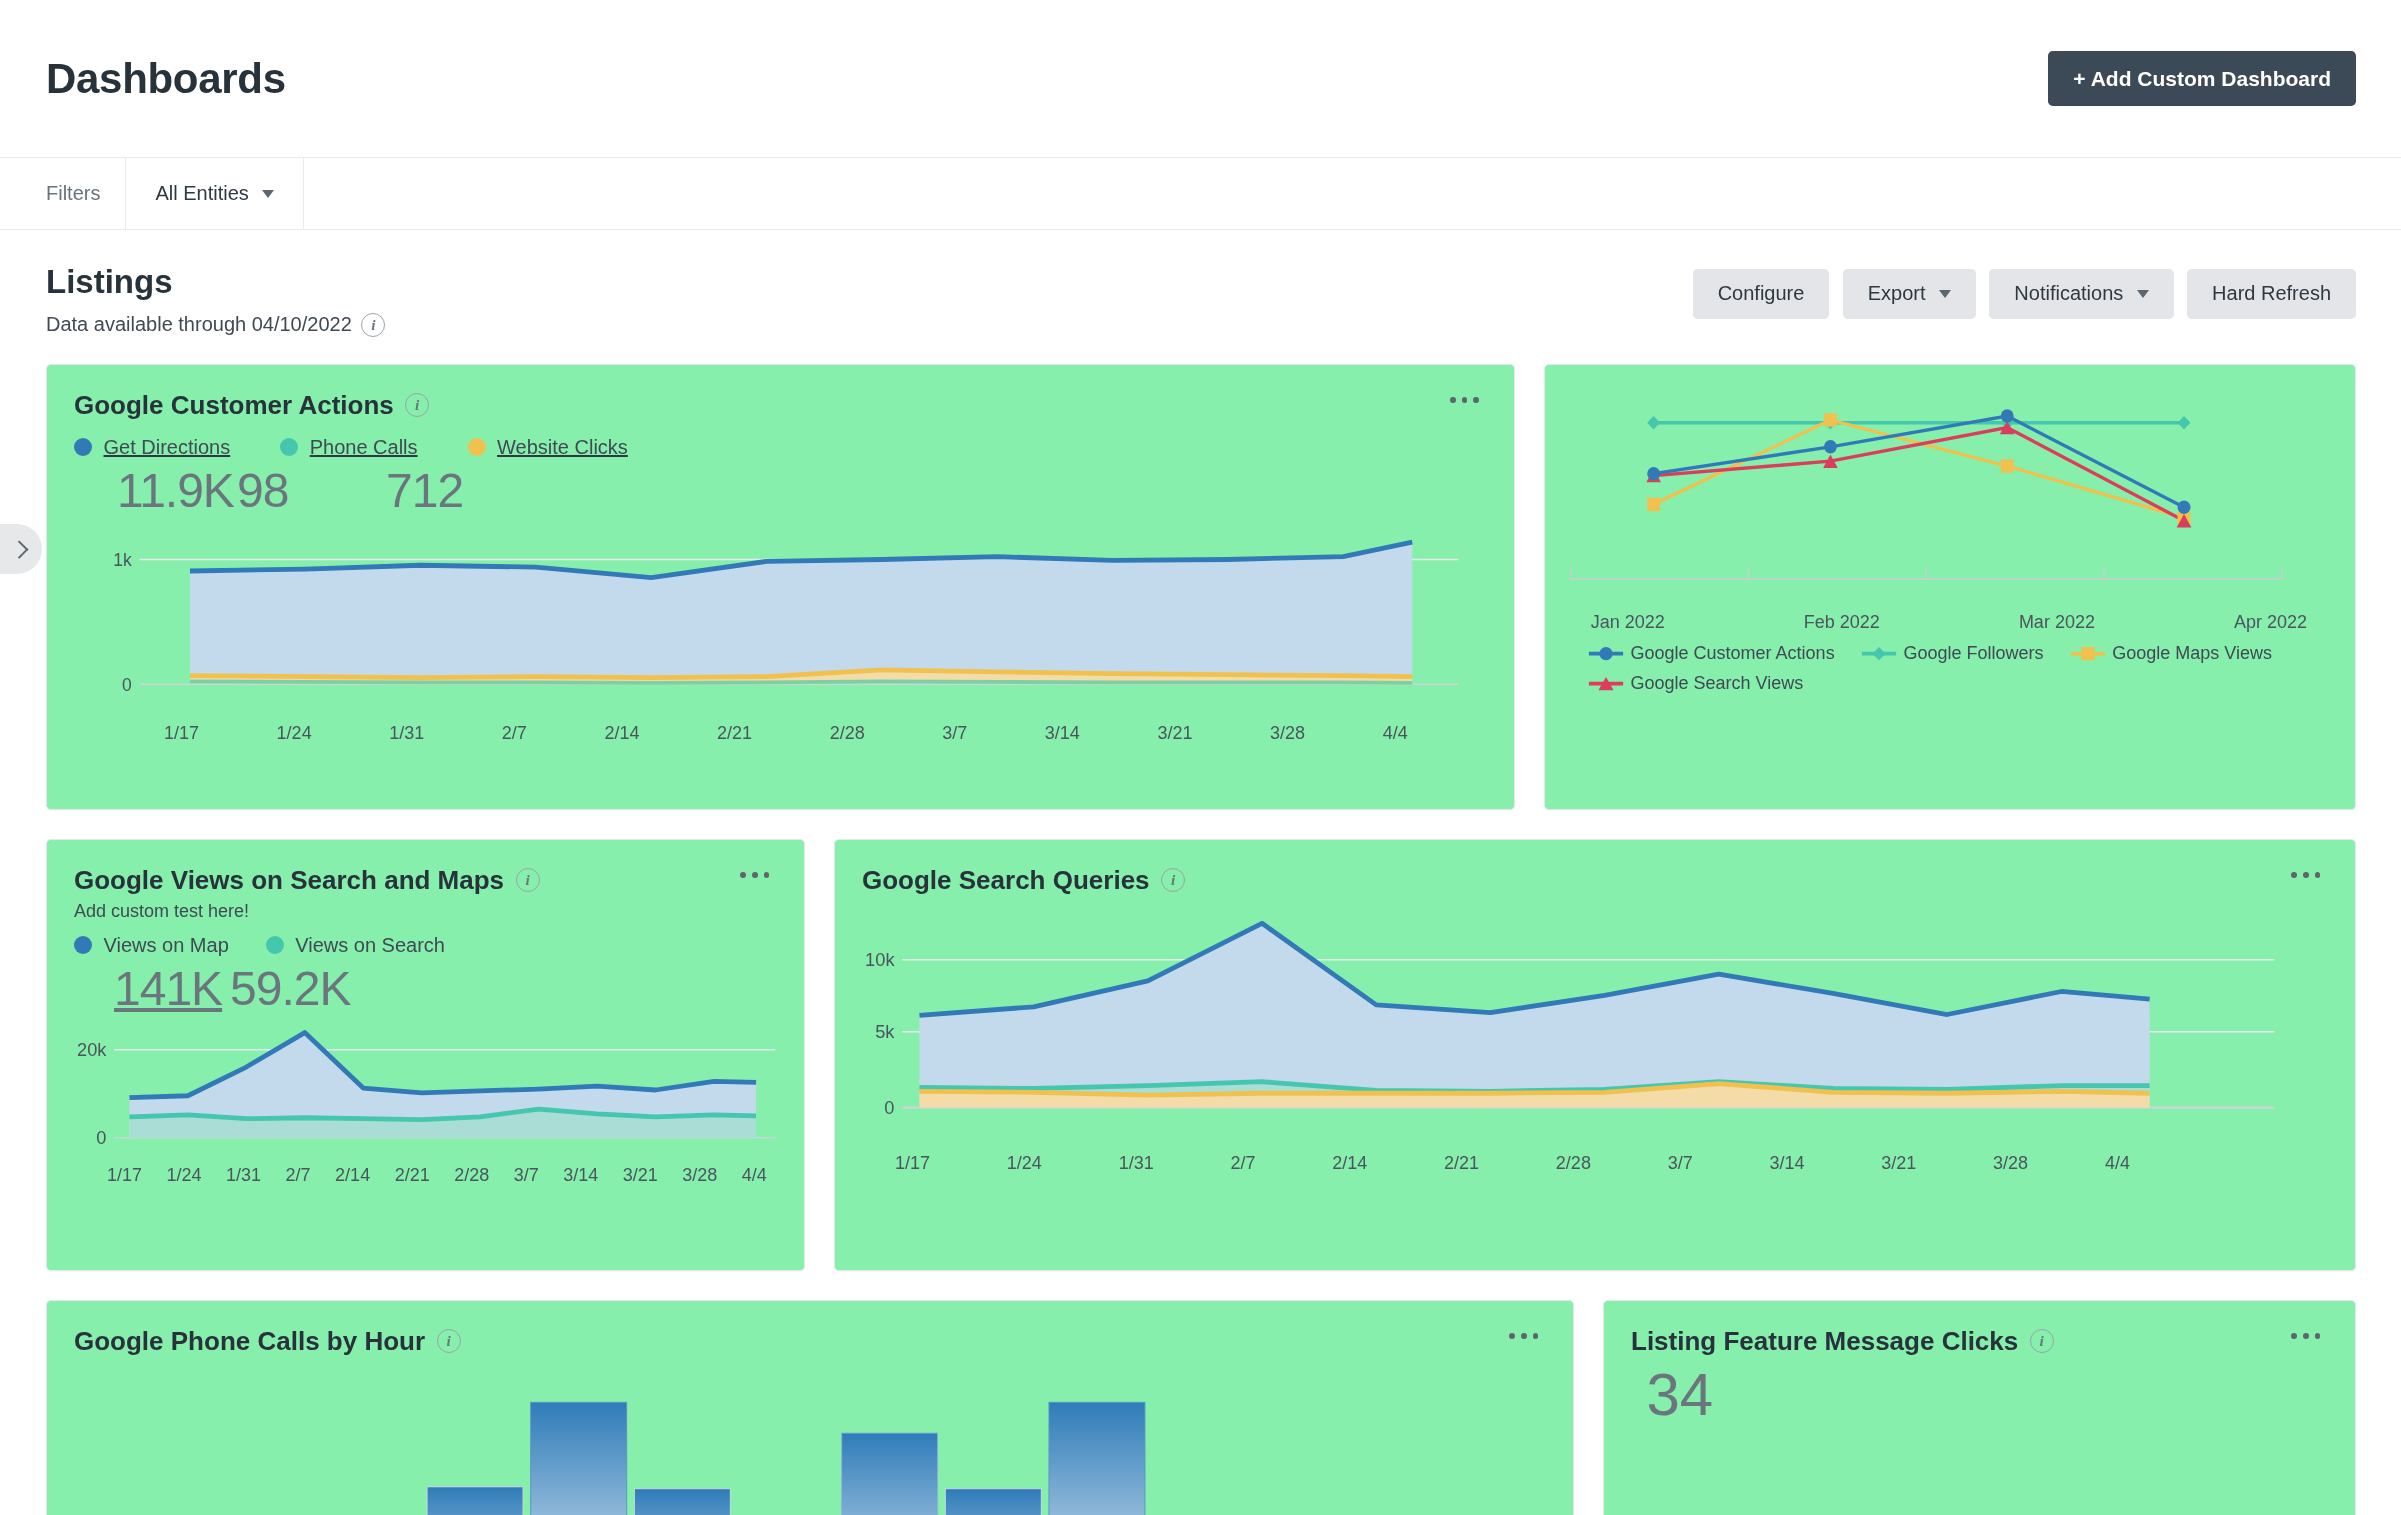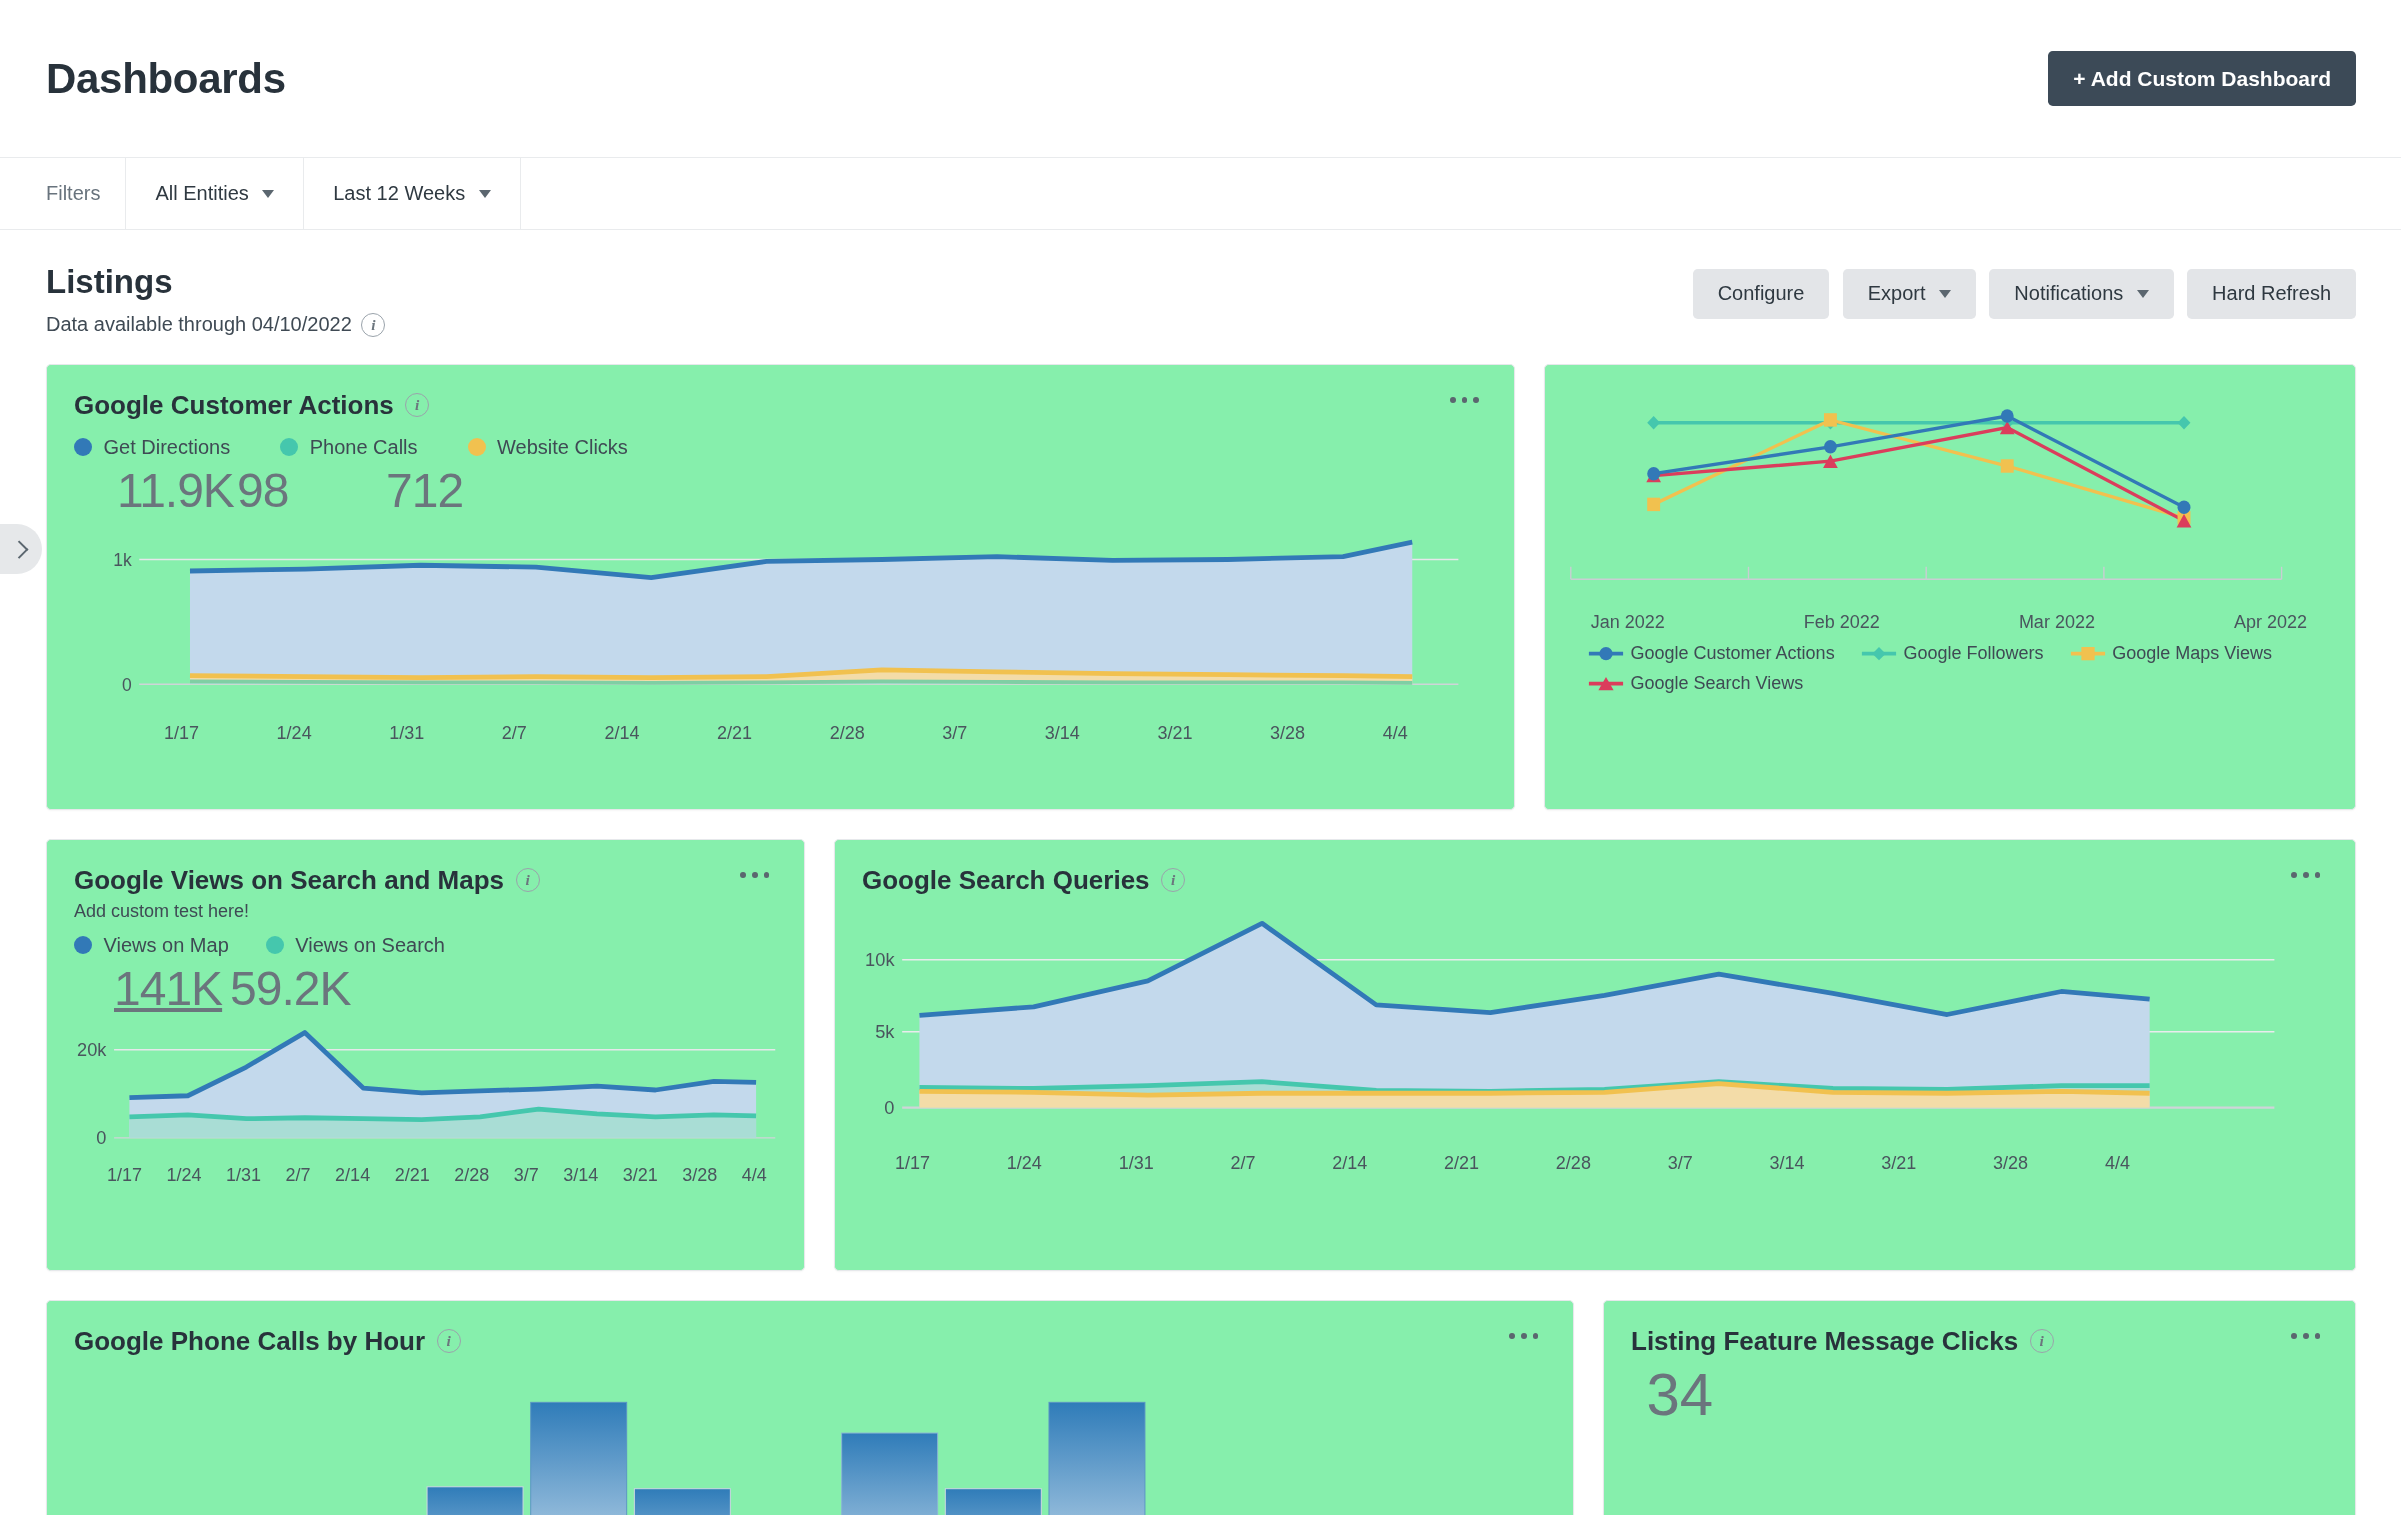--- a/index.html
+++ b/index.html
@@ -167,24 +167,20 @@
 
 <div class="topbar">
   <div class="page-title">Dashboards</div>
   <button class="add-dash-btn">+ Add Custom Dashboard</button>
 </div>
 
 <div class="filterbar">
   <div class="filters-label">Filters</div>
   <div class="filter-chip">
     <span>All Entities</span>
-    <span class="chev"></span>
-  </div>
-  <div class="filter-chip">
-    <span>Last 12 Weeks</span>
     <span class="chev"></span>
   </div>
 </div>
 
 <div class="section">
   <div class="side-tab">
     <span class="arrow"></span>
   </div>
   <div class="section-row">
     <div>
@@ -223,21 +219,21 @@
           <span>Google Customer Actions</span>
           <span class="info-icon">i</span>
         </div>
         <div class="kebab">
             <i></i>
             <i></i>
             <i></i>
           </div>
       </div>
 
-      <div class="legend-dots" style="gap:50px;">
+      <div class="legend-dots" style="gap:50px;text-decoration:underline;">
         <div class="legend-item">
           <span class="dot" style="background:#3279b7"></span>
           <span>Get Directions</span>
         </div>
         <div class="legend-item">
           <span class="dot" style="background:#45c7ad"></span>
           <span>Phone Calls</span>
         </div>
         <div class="legend-item">
           <span class="dot" style="background:#f1c14f"></span>

